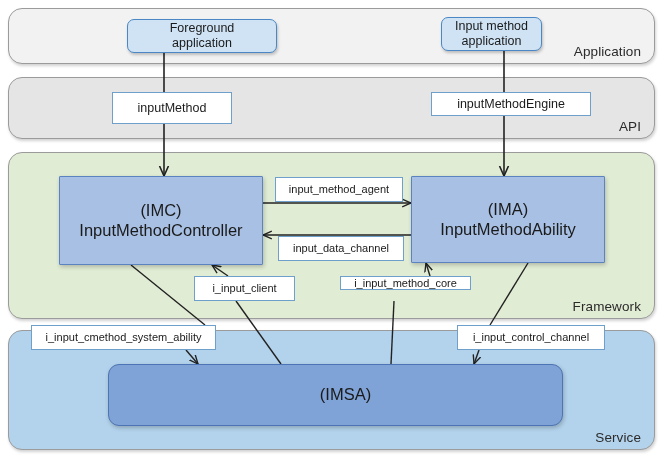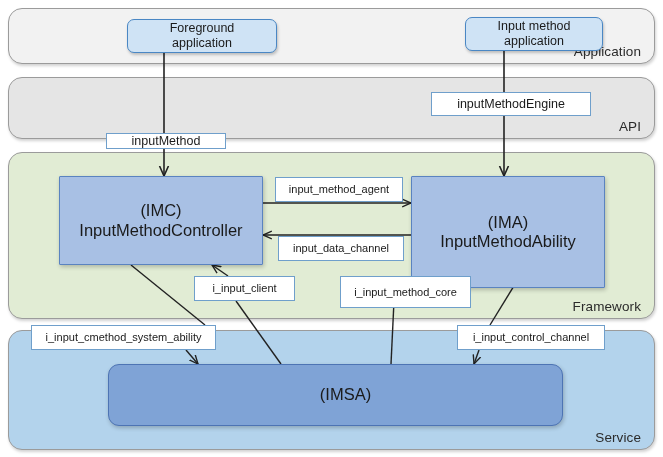--- a/index.html
+++ b/index.html
@@ -84,31 +84,31 @@
     padding-left: 20px;
   }
   .label-node {
     background: #ffffff;
     border: 1.2px solid #6f9fcb;
     font-size: 11px;
     white-space: nowrap;
   }
 
   #node-foreground-application { left: 101px; top: 19px;  width: 150px; height: 34px; margin-left: 26px; }
-  #node-input-method-application { left: 465px; top: 17px; width: 138px; height: 34px; }
-  #node-input-method { left: 106px; top: 92px; width: 120px; height: 16px; margin-top: 41px; }
+  #node-input-method-application { left: 441px; top: 17px; width: 101px; height: 34px; }
+  #node-input-method { left: 112px; top: 92px; width: 120px; height: 32px; }
   #node-input-method-engine { left: 431px; top: 92px; width: 160px; height: 24px; }
   #node-imc { left: 59px;  top: 176px; width: 204px; height: 89px; }
-  #node-ima { left: 411px; top: 176px; width: 194px; height: 112px; }
+  #node-ima { left: 411px; top: 176px; width: 194px; height: 87px; }
   #node-imsa { left: 108px; top: 364px; width: 455px; height: 62px; }
 
   #label-input-method-agent { left: 275px; top: 177px; width: 128px; height: 25px; }
   #label-input-data-channel { left: 278px; top: 236px; width: 126px; height: 25px; }
   #label-i-input-client { left: 194px; top: 276px; width: 101px; height: 25px; }
-  #label-i-input-method-core { left: 340px; top: 276px; width: 131px; height: 32px; }
+  #label-i-input-method-core { left: 340px; top: 276px; width: 131px; height: 14px; }
   #label-i-input-cmethod-system-ability { left: 31px; top: 325px; width: 185px; height: 25px; }
   #label-i-input-control-channel { left: 457px; top: 325px; width: 148px; height: 25px; }
 </style>
 </head>
 <body>
 
 <div id="canvas">
 
   <div class="band" id="band-application">
     <span class="band-label">Application</span>

